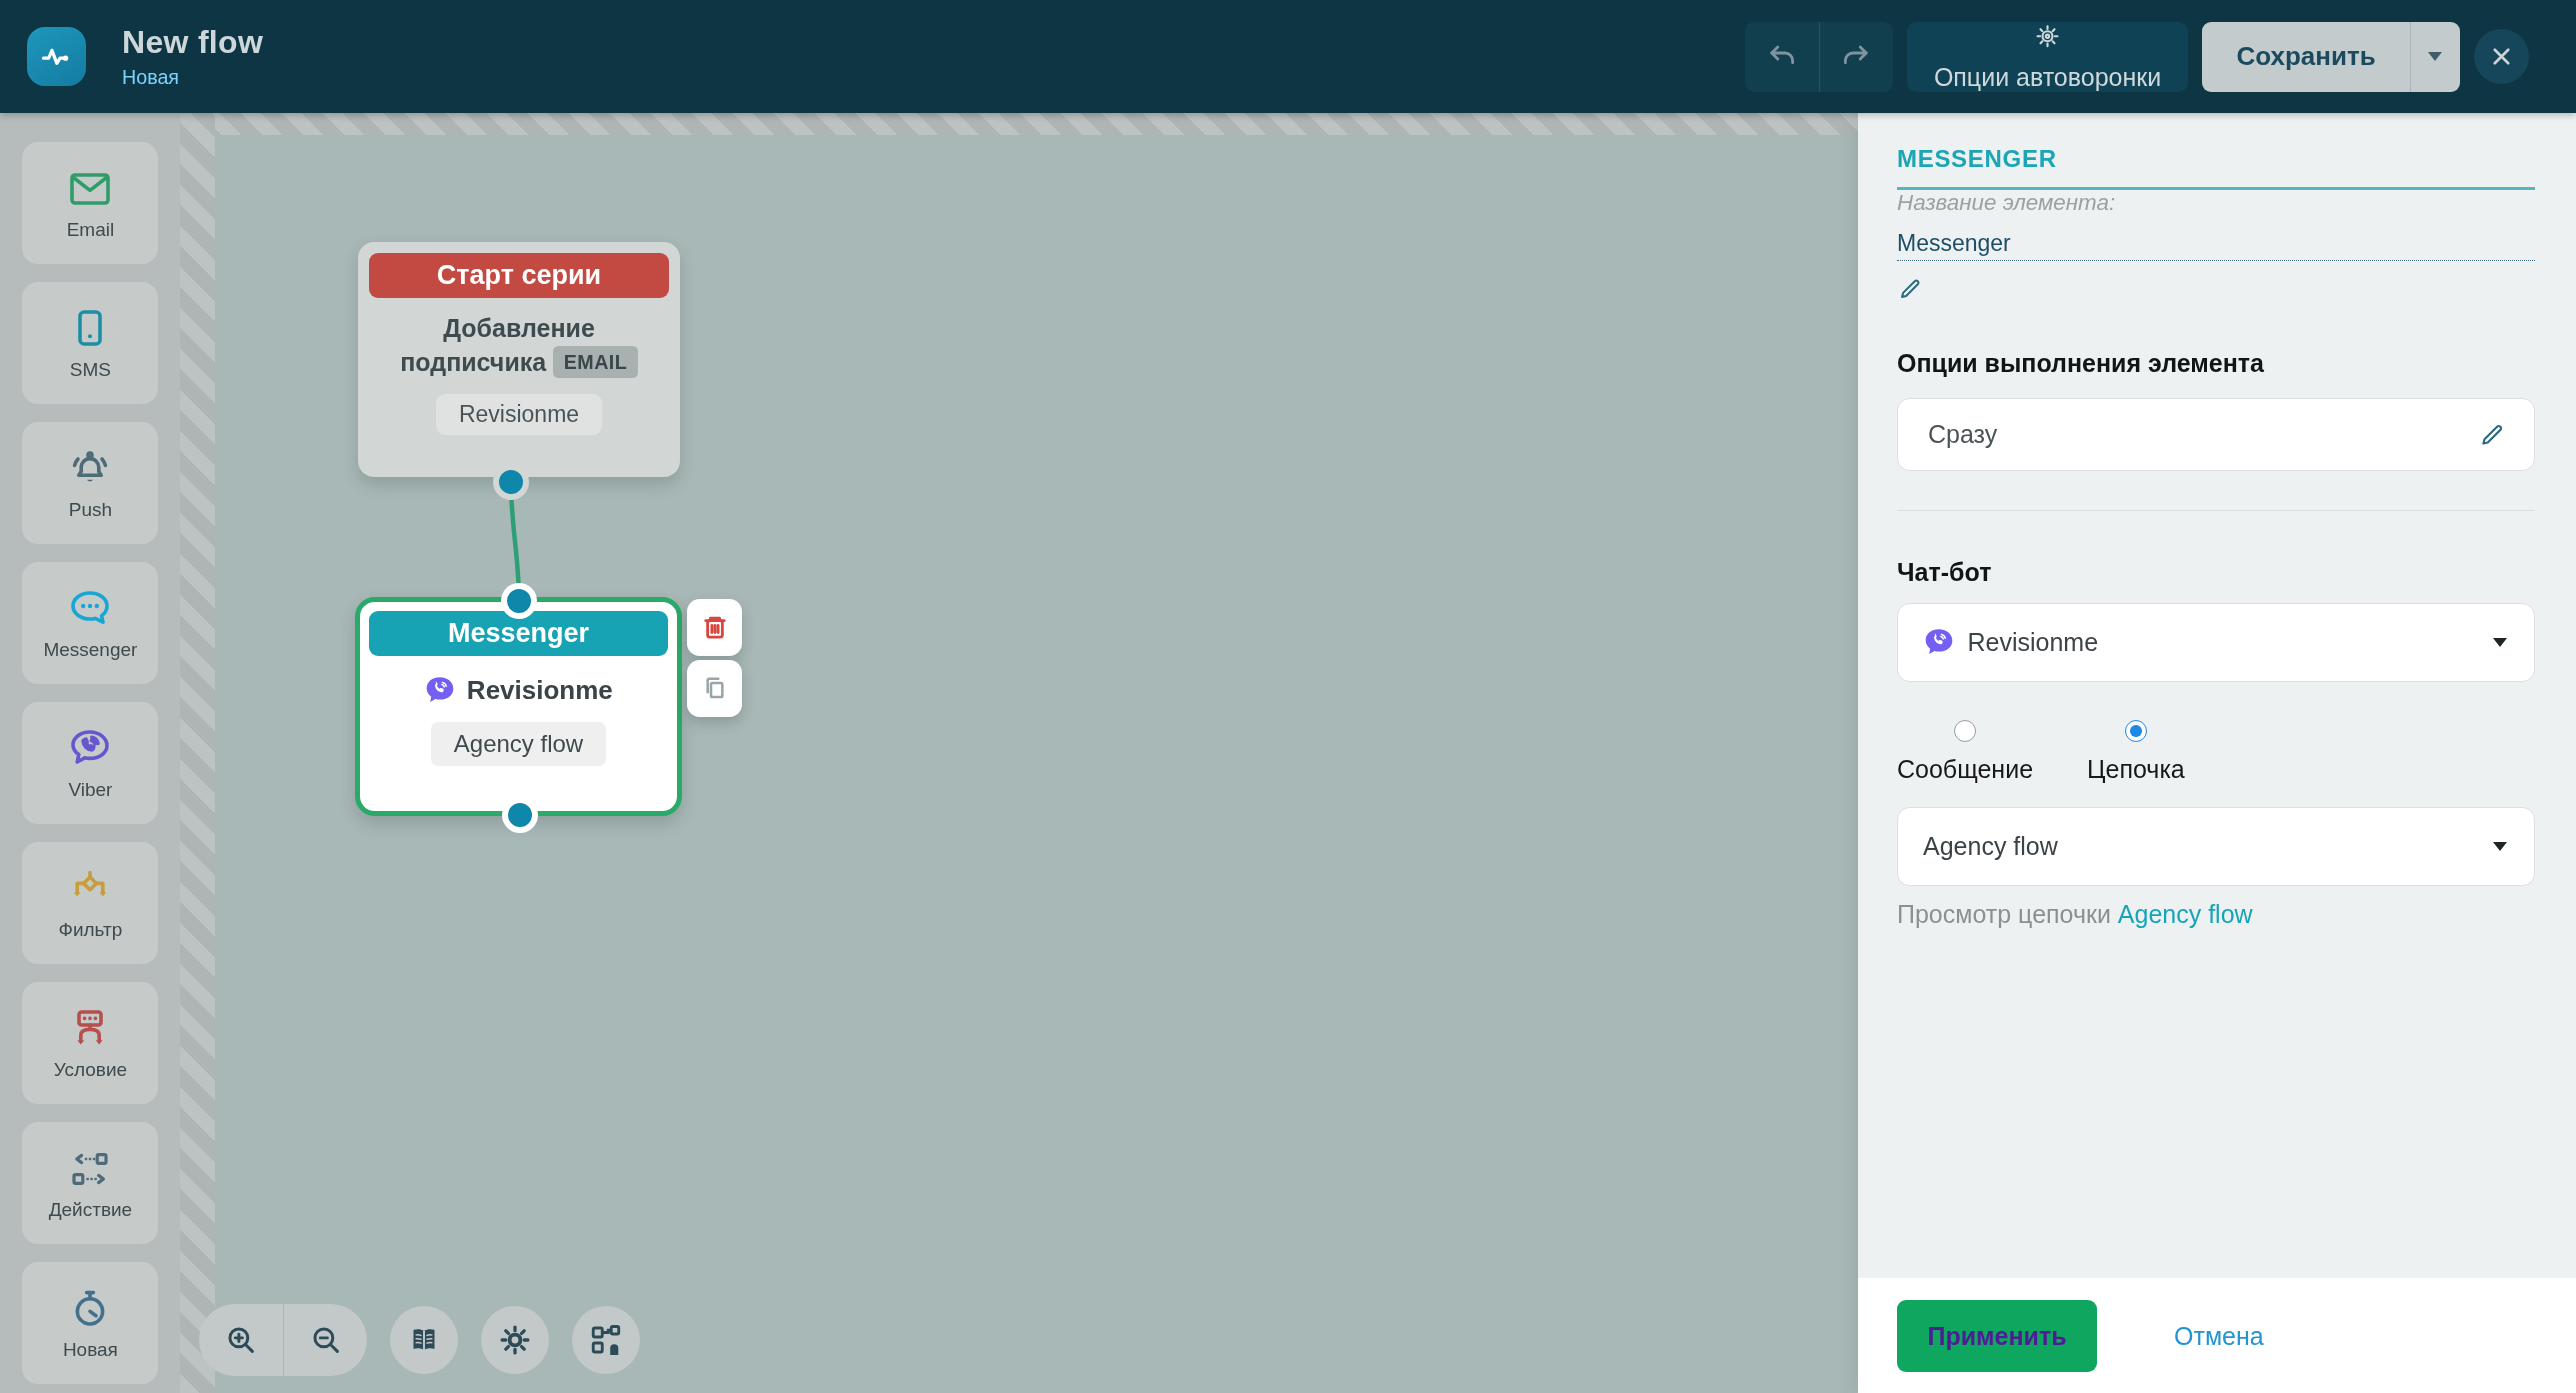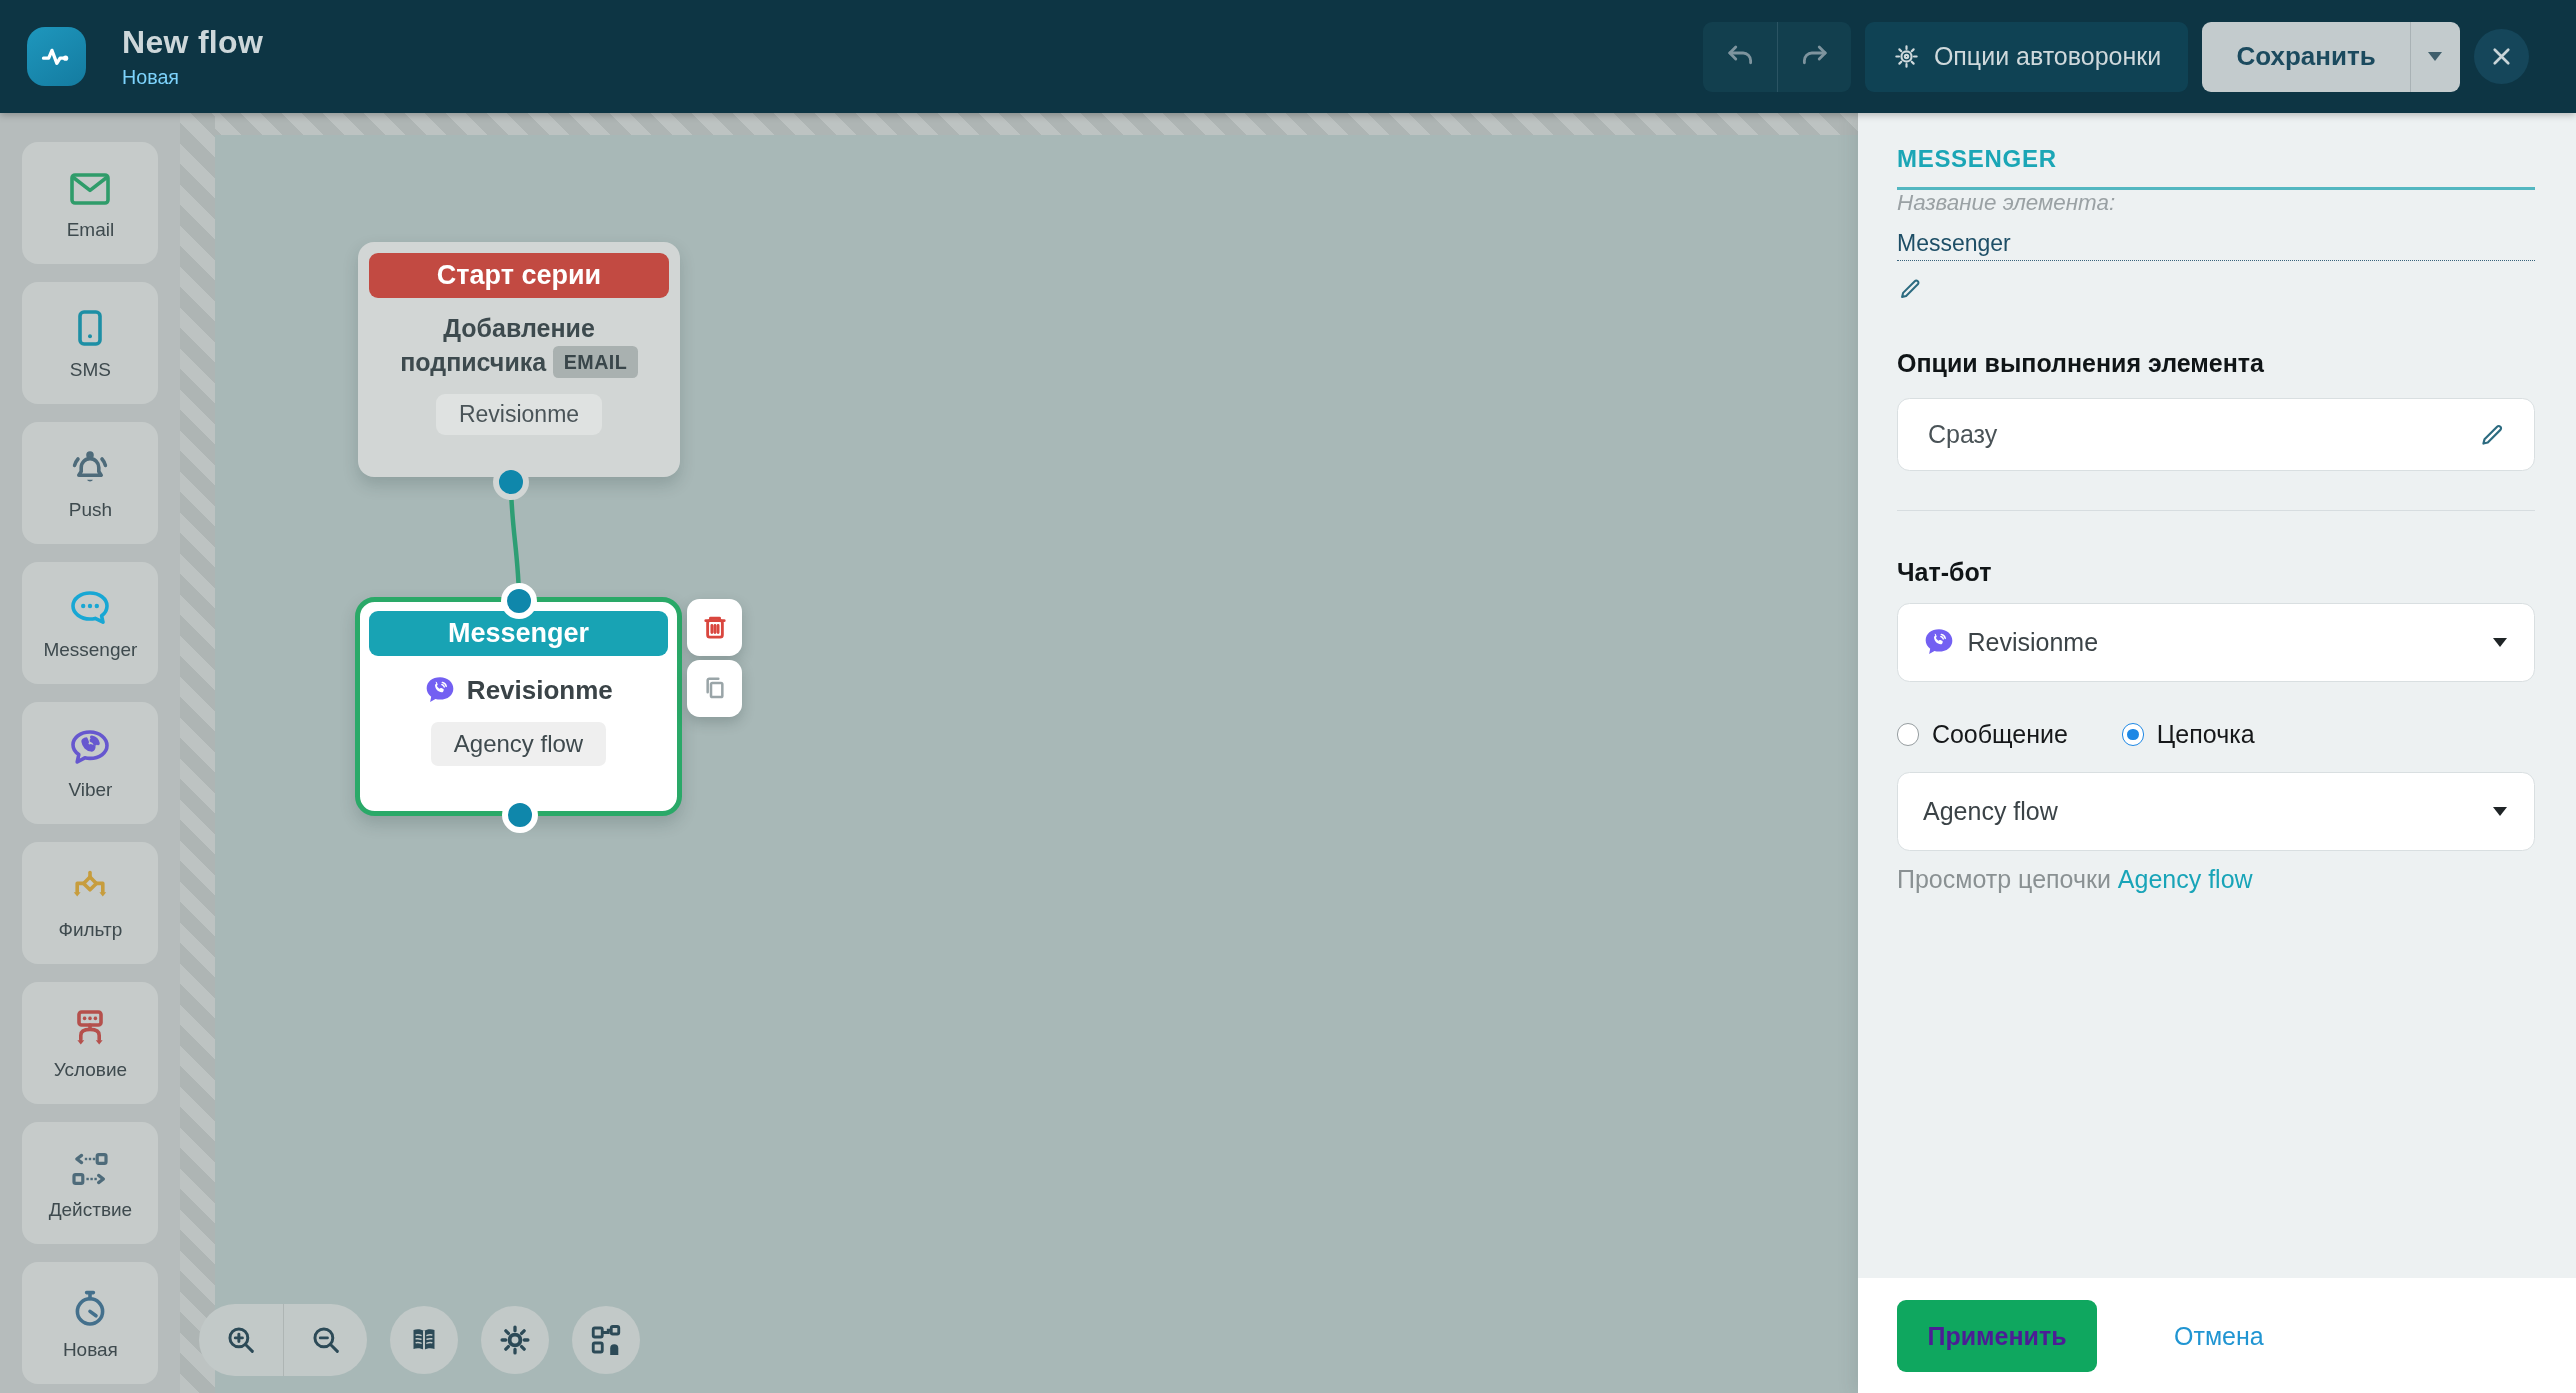--- a/index.html
+++ b/index.html
@@ -13,21 +13,21 @@
   .logo { width:59px; height:59px; margin-left:27px; border-radius:18px;
           background:linear-gradient(145deg,#1e97bd,#147ba0); display:flex; align-items:center; justify-content:center; }
   .title-block { margin-left:36px; }
   .title { font-size:32px; font-weight:600; color:#cdd7da; letter-spacing:0.3px; }
   .subtitle { font-size:19.7px; color:#7dd3fc; margin-top:5.4px; }
   .header-right { margin-left:auto; margin-right:47px; display:flex; align-items:center; gap:14.3px; }
   .undoredo { display:flex; height:70px; background:#123f4e; border-radius:9px; overflow:hidden; }
   .undoredo .half { width:74px; display:flex; align-items:center; justify-content:center; cursor:pointer; }
   .undoredo .half + .half { border-left:0.9px solid #2b5463; }
   .btn-options { height:70px; background:#0f4254; border-radius:9px; display:flex; align-items:center;
-                 gap:12.5px; padding:0 27px; color:#cfd9dc; font-size:25px; cursor:pointer; }
+                 gap:12.5px; padding:0 27px; color:#cfd9dc; font-size:25px; cursor:pointer;flex-direction:column; }
   .btn-save { height:70px; background:#c3cbcd; border-radius:9px; display:flex; align-items:stretch; cursor:pointer; }
   .btn-save .save-text { display:flex; align-items:center; padding:0 34px; color:#1b4a5e; font-size:26px; font-weight:700; }
   .btn-save .save-caret { width:50px; display:flex; align-items:center; justify-content:center; border-left:0.9px solid #a9b2b5; }
   .caret-down { width:0; height:0; border-left:7.2px solid transparent; border-right:7.2px solid transparent; border-top:9px solid #3f5e6b; }
   .btn-close { width:55px; height:55px; border-radius:50%; background:#15465a; display:flex; align-items:center; justify-content:center; cursor:pointer; }
 
   
   .sidebar { position:absolute; left:0; top:113px; width:180px; height:1281px; background:#b6bcbc; z-index:20;
              padding-top:29px; display:flex; flex-direction:column; gap:18px; }
   .side-card { width:136px; height:122px; margin-left:22.4px; background:#c6cbca; border-radius:16px;
@@ -86,21 +86,21 @@
   .input-box { margin-top:19.7px; height:73px; background:#fff; border:0.9px solid #d9dfe1; border-radius:12.5px;
                display:flex; align-items:center; padding:0 27px 0 30px; cursor:text; }
   .input-text { font-size:25px; color:#4a5357; flex:1; }
   .panel-divider { margin-top:39px; height:0.9px; background:#d7dde0; }
   .select-box { margin-top:16px; height:79px; background:#fff; border:0.9px solid #d9dfe1; border-radius:12.5px;
                 display:flex; align-items:center; padding:0 27px 0 25px; cursor:pointer; }
   .select-text { font-size:25px; color:#3b4347; flex:1; }
   .select-box .viber-badge { margin-right:12.5px; }
   .sel-caret { width:0; height:0; border-left:7.2px solid transparent; border-right:7.2px solid transparent; border-top:9px solid #1f2426; }
   .radio-row { margin-top:38px; display:flex; align-items:center; gap:54px; }
-  .radio-item { display:flex; align-items:center; gap:12.5px; cursor:pointer; }
+  .radio-item { display:flex; align-items:center; gap:12.5px; cursor:pointer;flex-direction:column; }
   .radio-circle { width:22.4px; height:22.4px; border-radius:50%; background:#fff; border:1.8px solid #969da0; }
   .radio-circle.on { border:1.8px solid #1e88e5; display:flex; align-items:center; justify-content:center; }
   .radio-circle.on::after { content:""; width:11.6px; height:11.6px; border-radius:50%; background:#1e88e5; }
   .radio-label { font-size:25px; color:#16181a; }
   .preview-row { margin-top:14.3px; font-size:25px; }
   .preview-text { color:#8a9193; }
   .preview-link { color:#18a4b8; cursor:pointer; }
   .panel-footer { position:absolute; left:0; bottom:0; width:718px; height:116px; background:#ffffff;
                   display:flex; align-items:center; padding-left:39px; gap:77px; }
   .btn-apply { width:200px; height:72px; background:#0fa75f; border-radius:9px; border:none;

